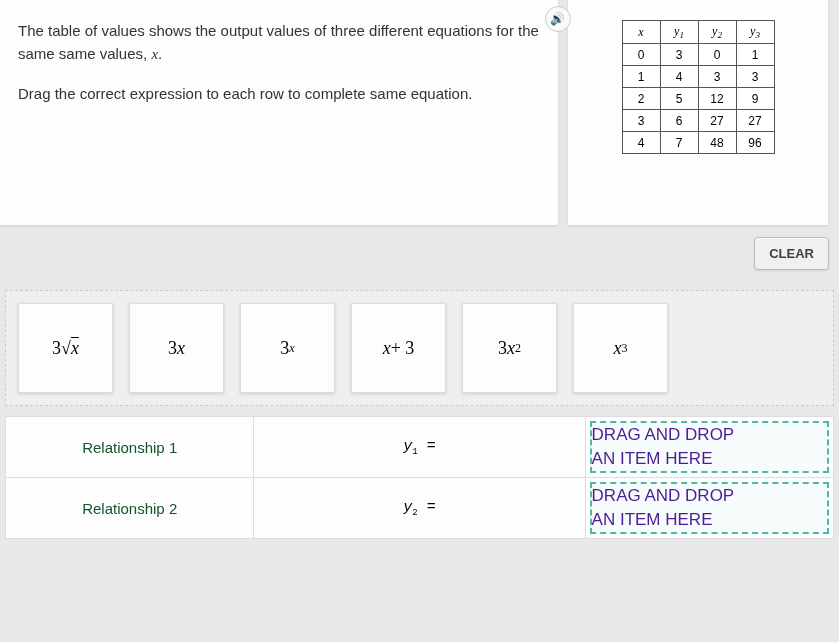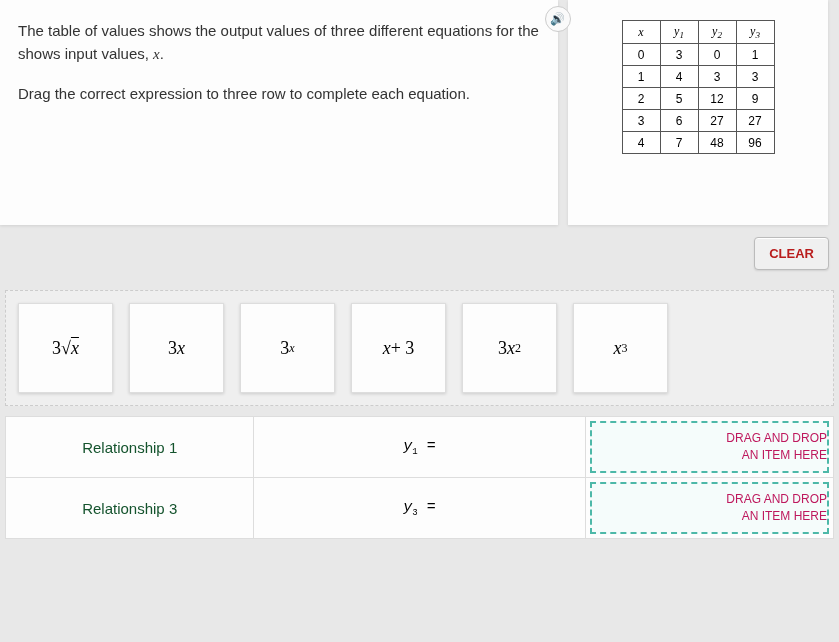--- a/index.html
+++ b/index.html
@@ -81,21 +81,21 @@
       display: flex;
       justify-content: flex-end;
       padding: 12px 10px;
       gap: 8px;
     }
     .btn {
       padding: 8px 14px;
       border: 1px solid #bbb;
       border-radius: 4px;
       background: #f0f0f0;
-      color: #b91c1c;
+      color: #404040;
       font-size: 13px;
       font-weight: bold;
       cursor: pointer;
       box-shadow: inset 0 1px 0 #fff, 0 1px 2px rgba(0,0,0,0.1);
     }
     .tiles-container {
       margin: 8px 5px;
       padding: 12px;
       border: 1px dashed #ccc;
       background: rgba(255,255,255,0.3);
@@ -134,42 +134,42 @@
       width: 40%;
       font-family: Liberation Mono, monospace;
       font-style: italic;
     }
     .dropzone-cell { width: 30%; padding: 4px; }
     .dropzone {
       border: 2px dashed #4db8a8;
       height: 52px;
       display: flex;
       flex-direction: column;
-      align-items: flex-end;
-      justify-content: center;
-      color: #be185d;
-      font-size: 12px;
+      align-items: flex-start;
+      justify-content: center;
+      color: #4c1d95;
+      font-size: 17px;
       line-height: 1.4;
       background: #f5fcfb;
     }
   </style>
 </head>
 <body>
 
 <div class="top-section">
   <div class="problem-panel">
     <div class="audio-btn">
       <span>🔊</span>
     </div>
     <div class="problem-text">
       <p>
         <span>The table of values shows the output values of three different equations for the</span>
-        <span>shows input values, </span><span class="italic-var">x</span><span>.</span>
+        <span>same same values, </span><span class="italic-var">x</span><span>.</span>
       </p>
-      <p>Drag the correct expression to three row to complete each equation.</p>
+      <p>Drag the correct expression to each row to complete same equation.</p>
     </div>
   </div>
 
   <div class="table-panel">
     <table class="data-table">
       <tbody>
           <tr>
         <th>x</th>
         <th><span>y</span><span class="sub">1</span></th>
         <th><span>y</span><span class="sub">2</span></th>
@@ -249,22 +249,22 @@
     <td class="rel-label">Relationship 1</td>
     <td class="rel-eq"><span>y</span><span class="sub" style="font-style:normal;">1</span><span> =</span></td>
     <td class="dropzone-cell">
       <div class="dropzone">
         <span>DRAG AND DROP</span>
         <span>AN ITEM HERE</span>
       </div>
     </td>
   </tr>
   <tr>
-    <td class="rel-label">Relationship 3</td>
-    <td class="rel-eq"><span>y</span><span class="sub" style="font-style:normal;">3</span><span> =</span></td>
+    <td class="rel-label">Relationship 2</td>
+    <td class="rel-eq"><span>y</span><span class="sub" style="font-style:normal;">2</span><span> =</span></td>
     <td class="dropzone-cell">
       <div class="dropzone">
         <span>DRAG AND DROP</span>
         <span>AN ITEM HERE</span>
       </div>
     </td>
   </tr>
 </tbody>
   </table>
 

